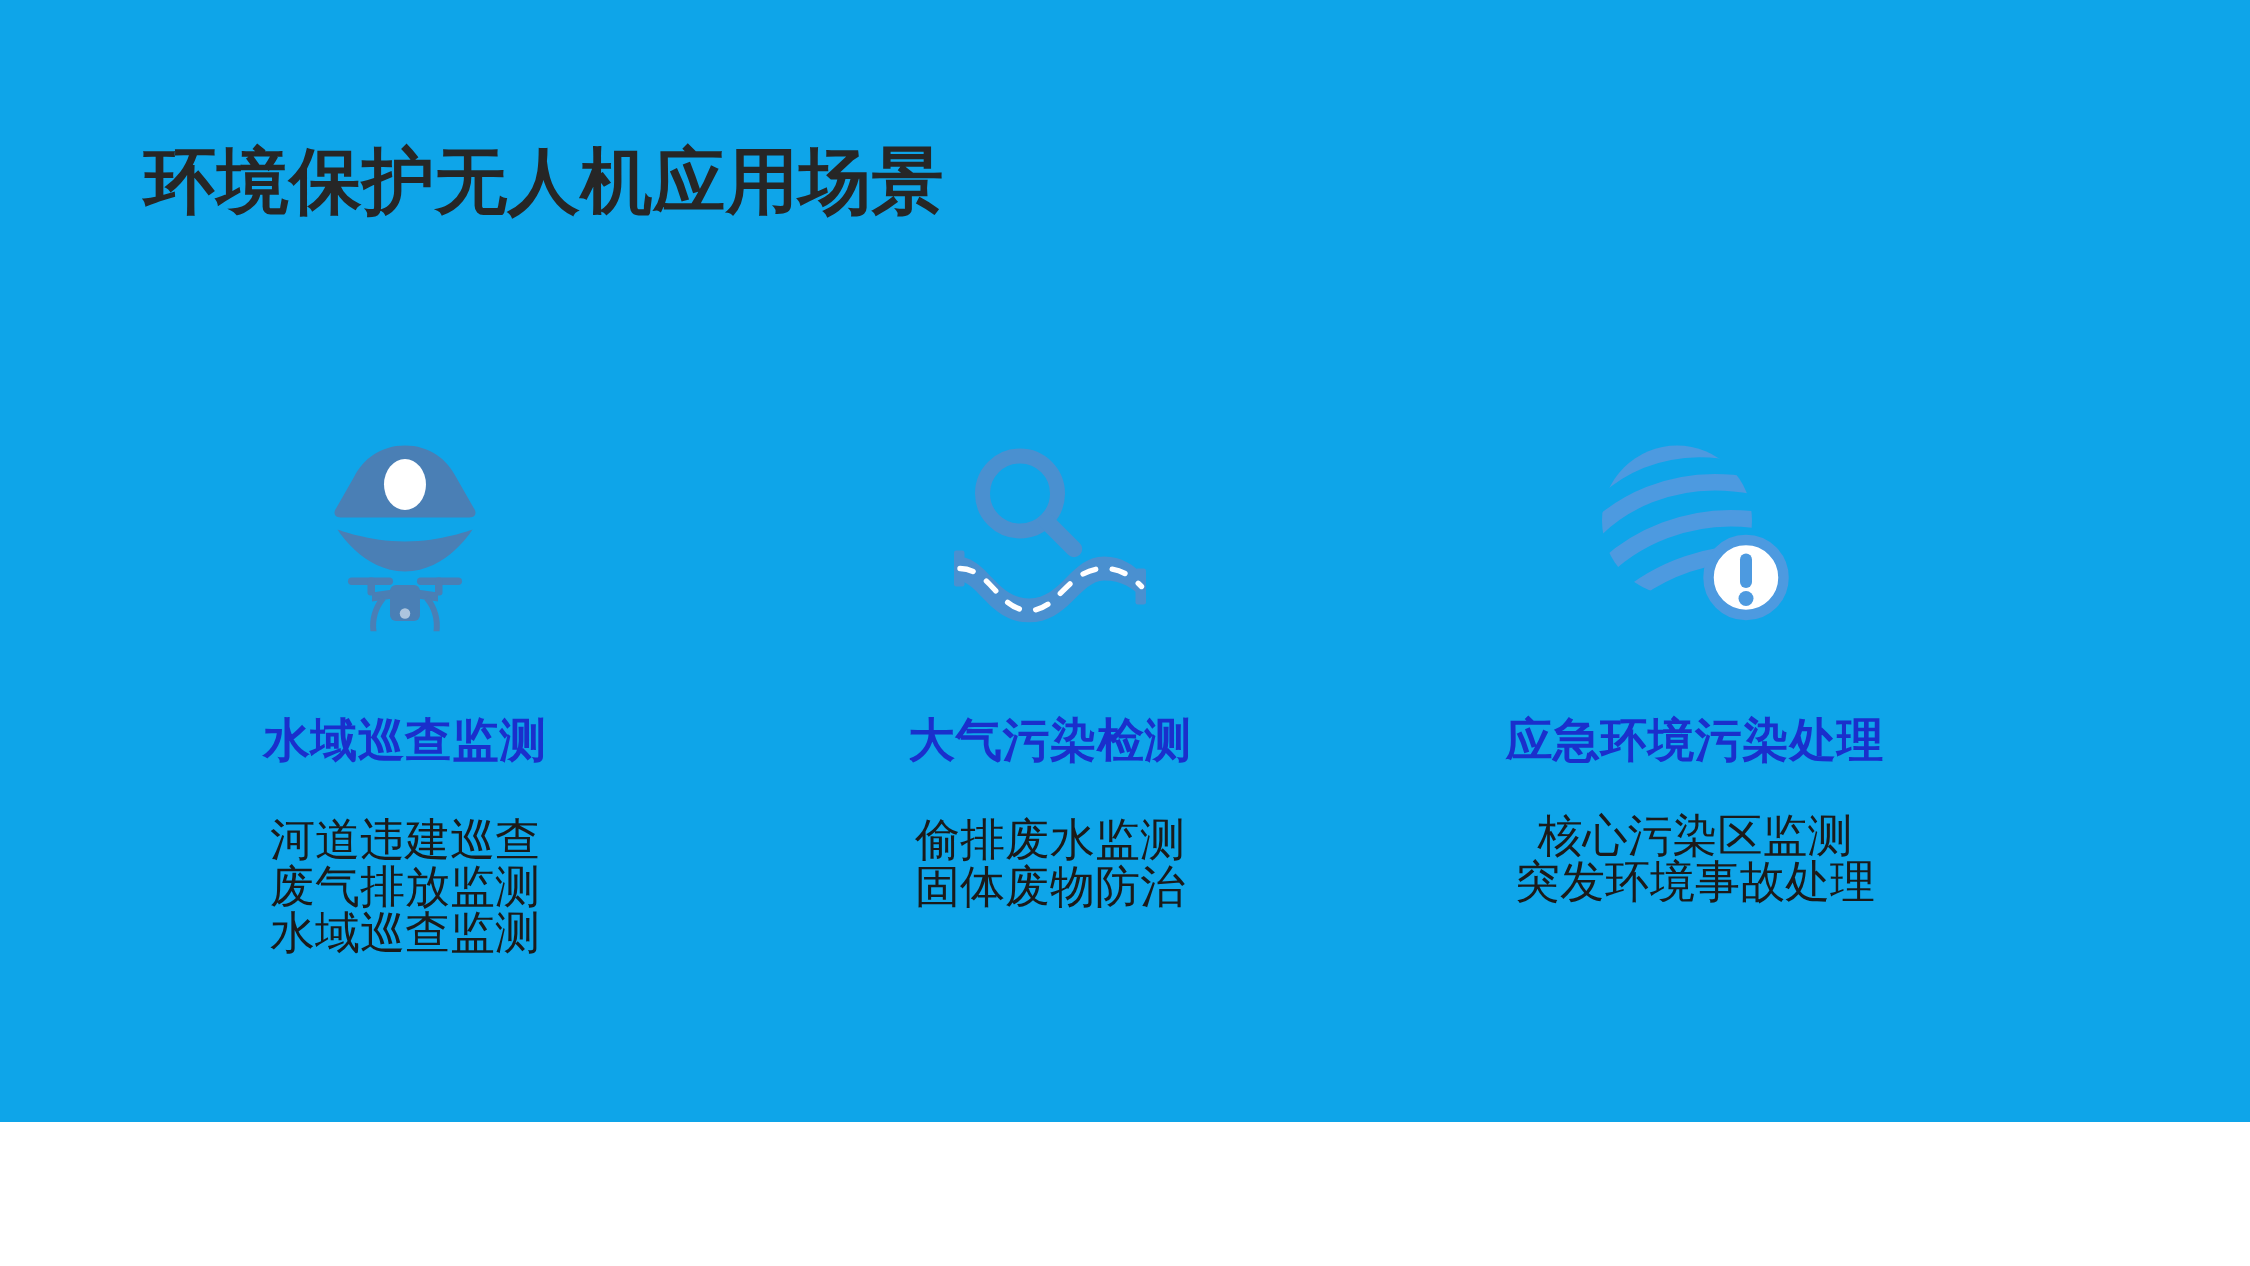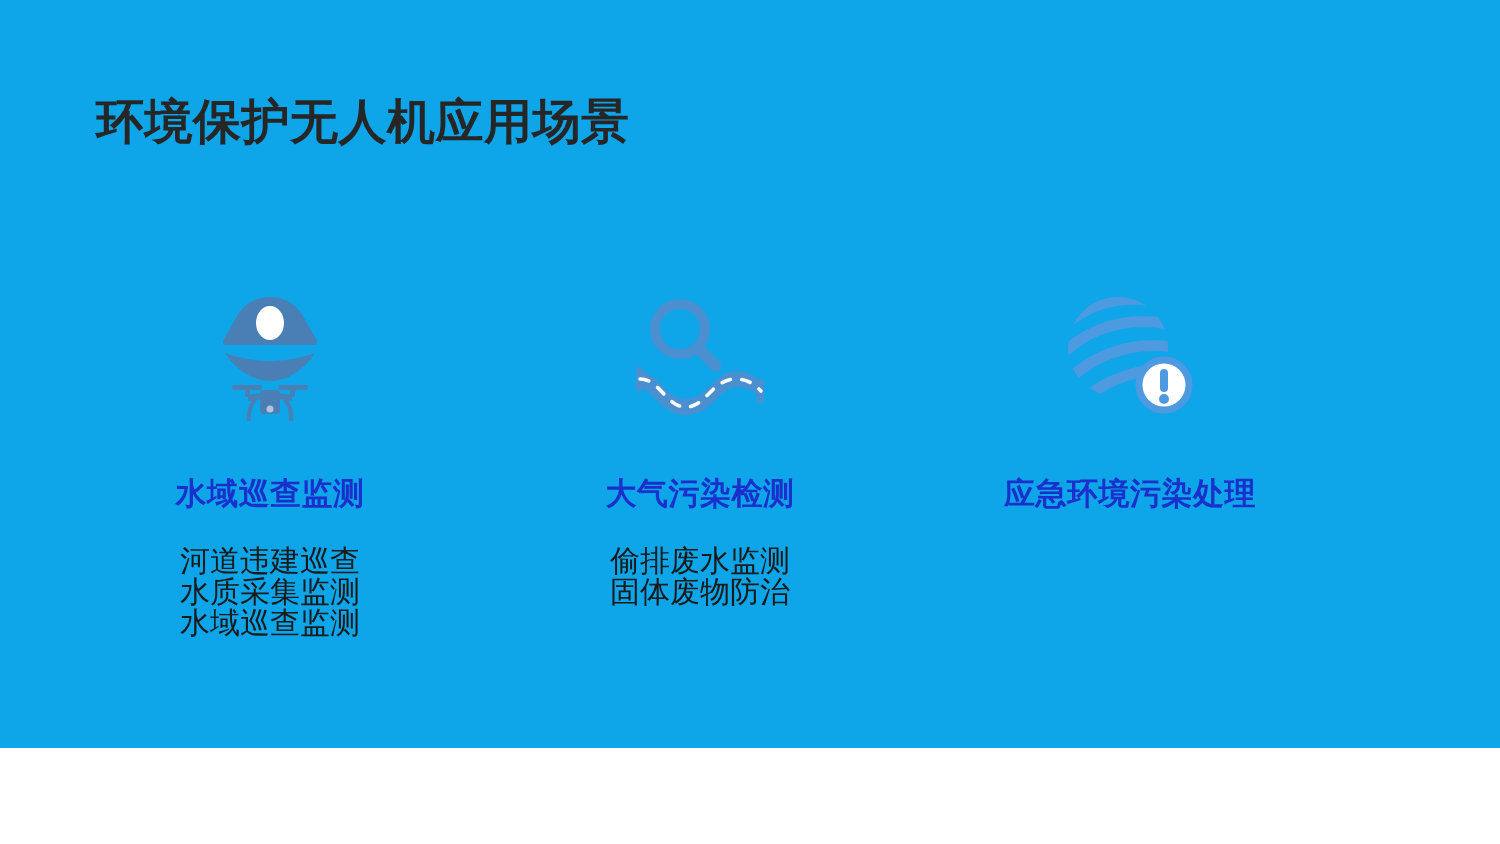--- a/index.html
+++ b/index.html
@@ -135,21 +135,21 @@
             <circle cx="66" cy="120" r="3.5" fill="#ffffff" opacity="0.55"></circle>
 
             <path d="M50 108 C 44 116, 42 124, 43 132 L47 132 C 46 124, 48 117, 53 111 Z"></path>
             <path d="M82 108 C 88 116, 90 124, 89 132 L85 132 C 86 124, 84 117, 79 111 Z"></path>
           </g>
         </svg>
       </div>
       <div class="card-heading">水域巡查监测</div>
       <div class="card-lines">
         <div class="card-line">河道违建巡查</div>
-        <div class="card-line">水质采集监测</div>
+        <div class="card-line">废气排放监测</div>
         <div class="card-line">水域巡查监测</div>
       </div>
     </div>
 
     <div class="column column-2">
       <div class="icon-wrap">
         <svg width="128" height="120" viewBox="0 0 128 120" aria-hidden="true">
           <g fill="none" stroke="#4a90d0">
 
             <circle cx="44" cy="34" r="25" stroke-width="10"></circle>
@@ -203,16 +203,20 @@
             <path d="M28 136 C 56 108, 98 96, 134 104"></path>
           </g>
 
           <circle cx="100" cy="92" r="27" fill="#ffffff"></circle>
           <circle cx="100" cy="92" r="25" fill="none" stroke="#4d9ae0" stroke-width="7"></circle>
           <rect x="96" y="76" width="8" height="23" rx="4" fill="#4d9ae0"></rect>
           <circle cx="100" cy="106" r="5" fill="#4d9ae0"></circle>
         </svg>
       </div>
       <div class="card-heading">应急环境污染处理</div>
+      <div class="card-lines">
+        <div class="card-line">核心污染区监测</div>
+        <div class="card-line">突发环境事故处理</div>
+      </div>
     </div>
 
   </div>
 </div>
 
 </body></html>

